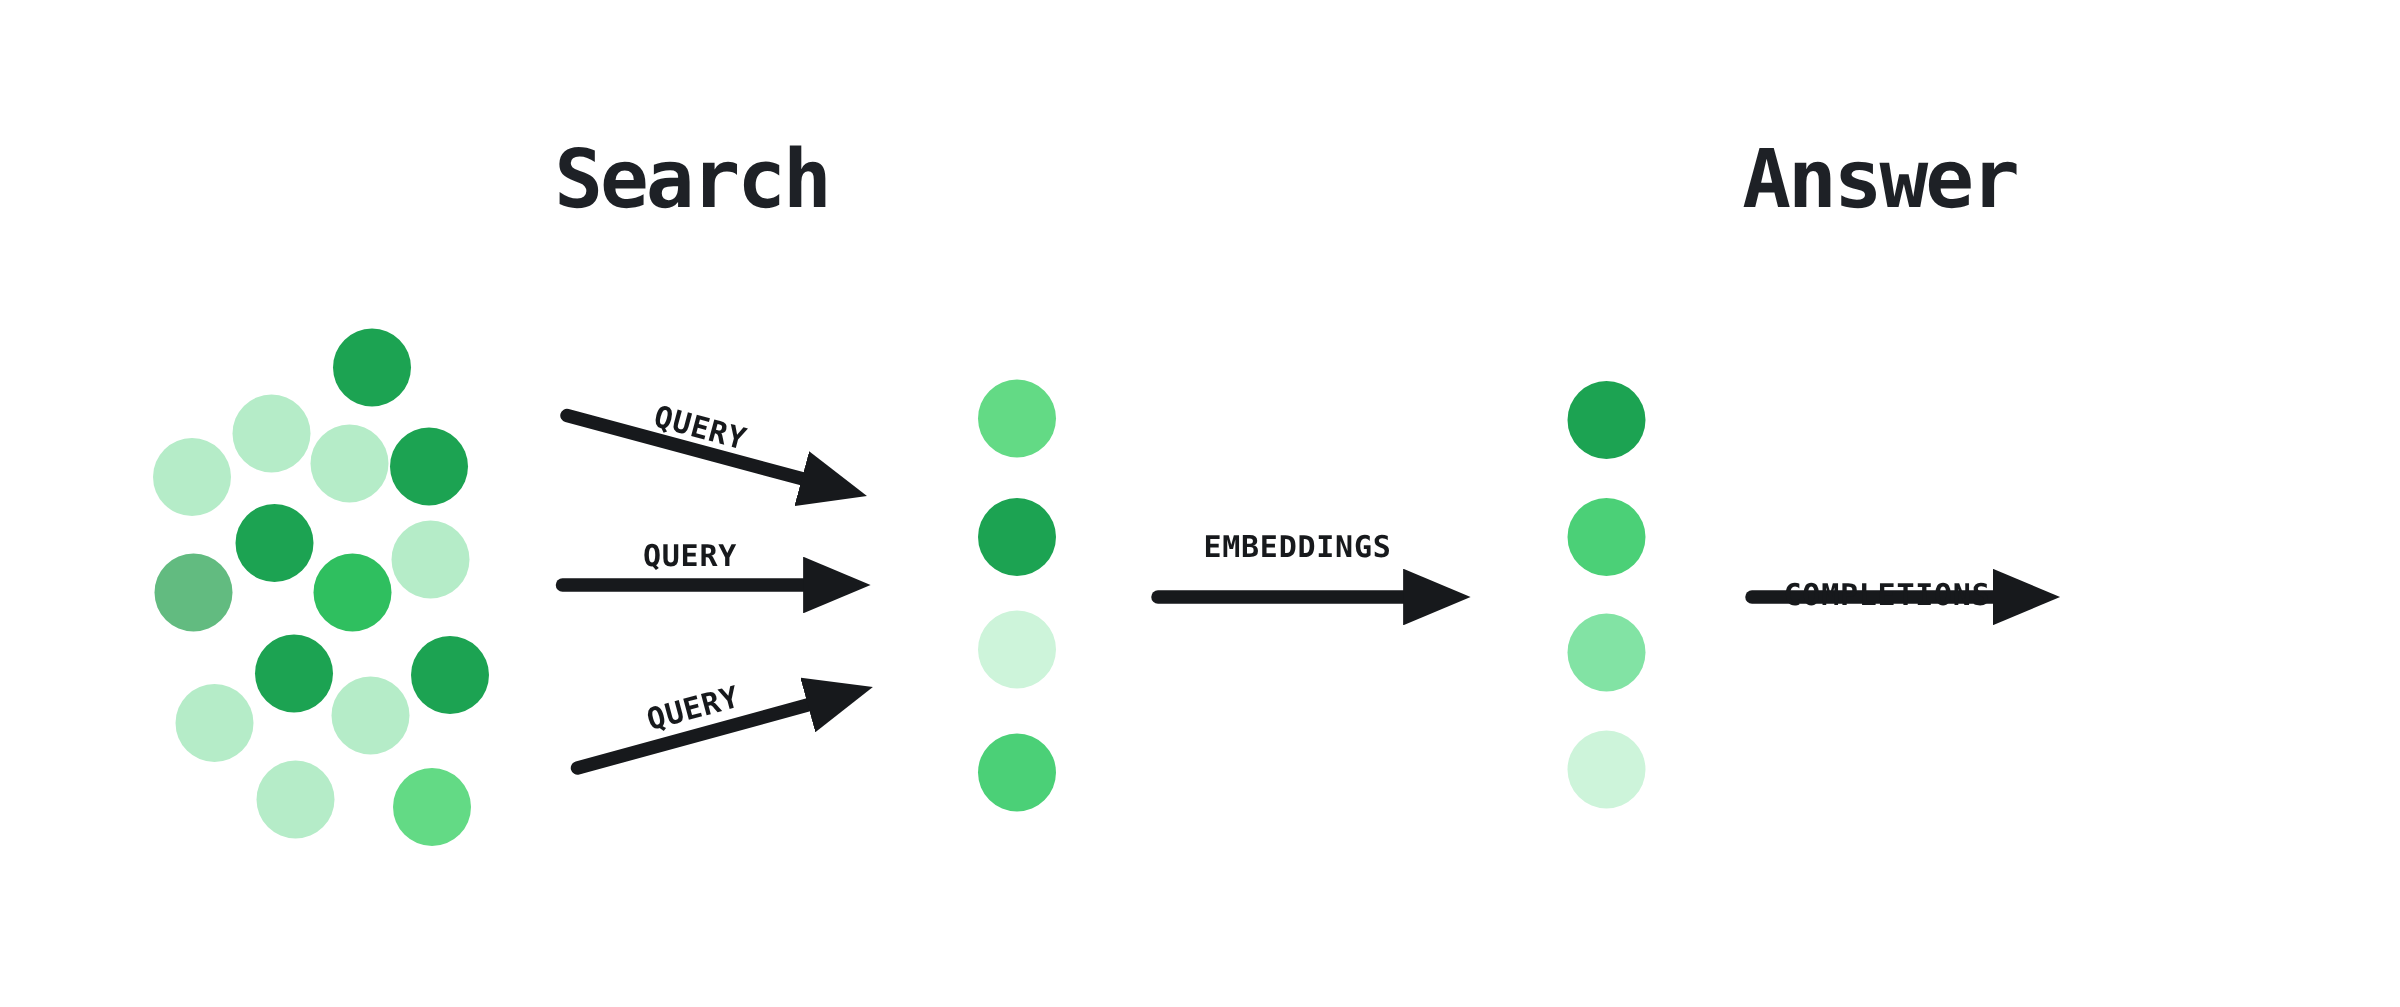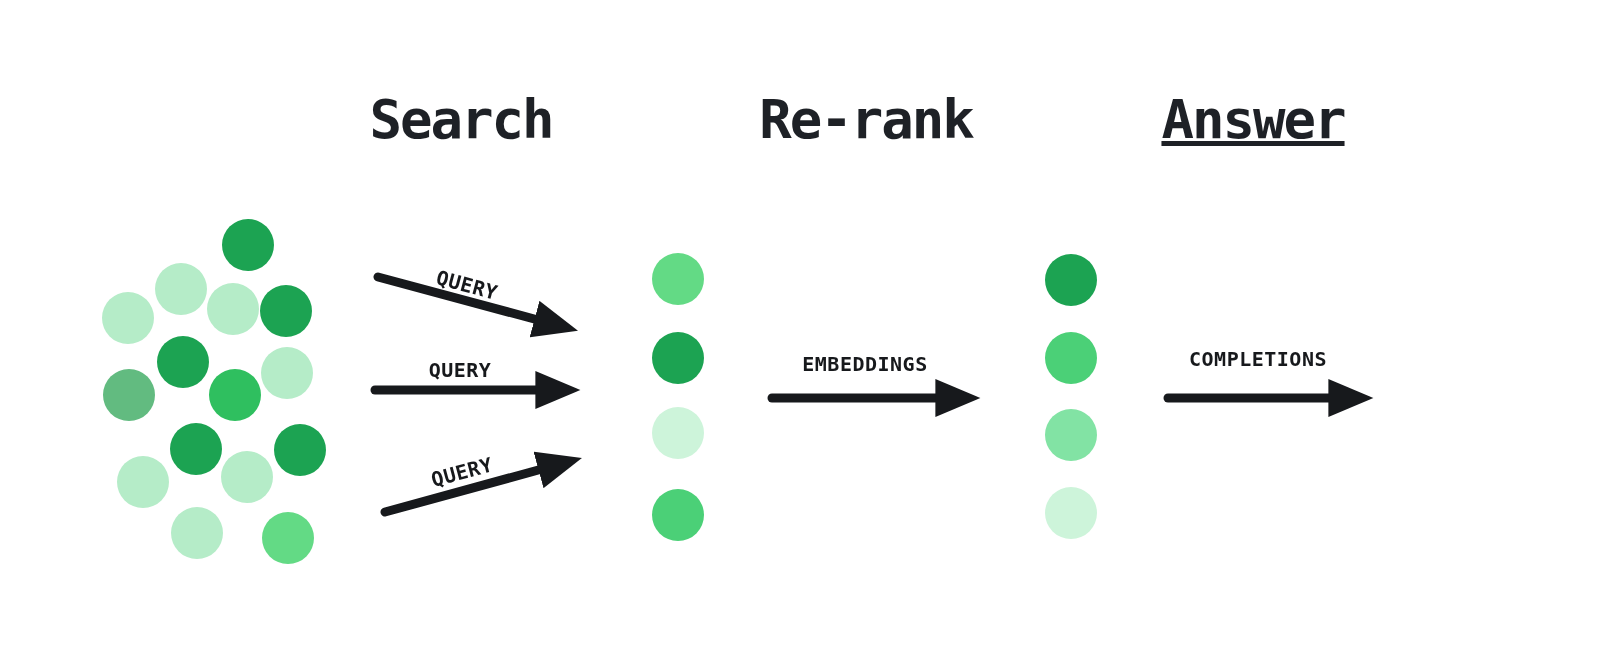--- a/index.html
+++ b/index.html
@@ -15,21 +15,21 @@
     transform:translateX(-50%);
     font-size:54px;
     font-weight:700;
     letter-spacing:-2px;
     color:#1e2126;
     white-space:nowrap;
     top:88px;
   }
   .stage-title.search{left:461px;}
   .stage-title.rerank{left:866px;}
-  .stage-title.answer{left:1253px;text-decoration:underline;}
+  .stage-title.answer{left:1253px;}
 
   .dot-layer{position:absolute;inset:0;}
   .dot{
     position:absolute;
     width:52px;height:52px;
     border-radius:50%;
     transform:translate(-50%,-50%);
   }
 
   #arrow-svg{position:absolute;inset:0;}
@@ -39,35 +39,34 @@
     font-size:20px;
     font-weight:700;
     color:#17191c;
     letter-spacing:0.5px;
     white-space:nowrap;
   }
   .arrow-label.q1{left:467px;top:285px;transform:translate(-50%,-50%) rotate(15deg);}
   .arrow-label.q2{left:460px;top:370px;transform:translate(-50%,-50%);}
   .arrow-label.q3{left:462px;top:472px;transform:translate(-50%,-50%) rotate(-15deg);}
   .arrow-label.emb{left:865px;top:364px;transform:translate(-50%,-50%);}
-  .arrow-label.comp{left:1258px;top:359px;transform:translate(-50%,-50%);}
+  .arrow-label.comp{left:1258px;top:396px;transform:translate(-50%,-50%);}
 
   .star-wrap{
     position:absolute;
     left:1465px;top:398px;
     transform:translate(-50%,-50%);
   }
 </style>
 </head>
 <body>
 
 <div id="canvas">
 
   <div class="stage-title search">Search</div>
-  <div class="stage-title rerank">Re-rank</div>
   <div class="stage-title answer">Answer</div>
 
   <div class="dot-layer" id="cluster">
       <div class="dot" style="left: 248px; top: 245px; background: rgb(28, 163, 82);"></div>
       <div class="dot" style="left: 181px; top: 289px; background: rgb(181, 236, 200);"></div>
       <div class="dot" style="left: 128px; top: 318px; background: rgb(181, 236, 200);"></div>
       <div class="dot" style="left: 233px; top: 309px; background: rgb(181, 236, 200);"></div>
       <div class="dot" style="left: 286px; top: 311px; background: rgb(28, 163, 82);"></div>
       <div class="dot" style="left: 183px; top: 362px; background: rgb(28, 163, 82);"></div>
       <div class="dot" style="left: 129px; top: 395px; background: rgb(98, 187, 128);"></div>

